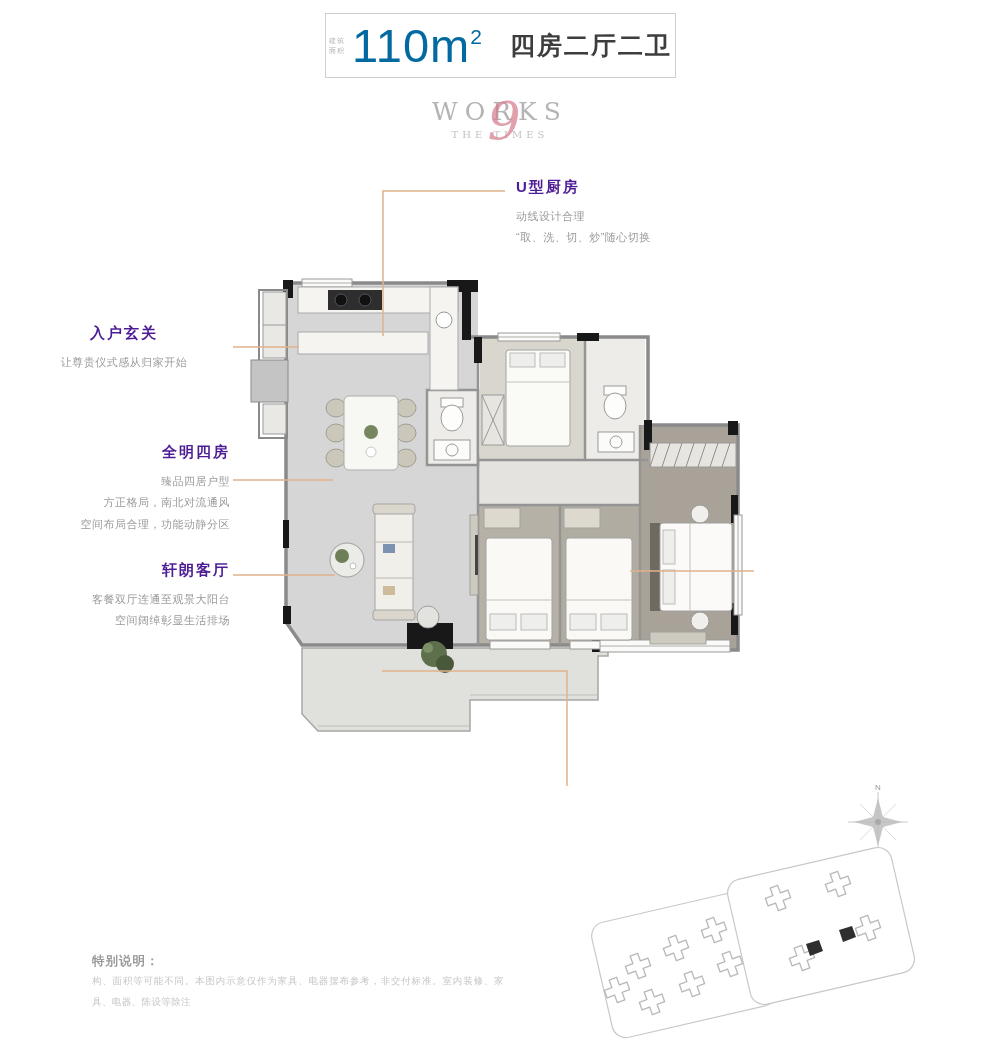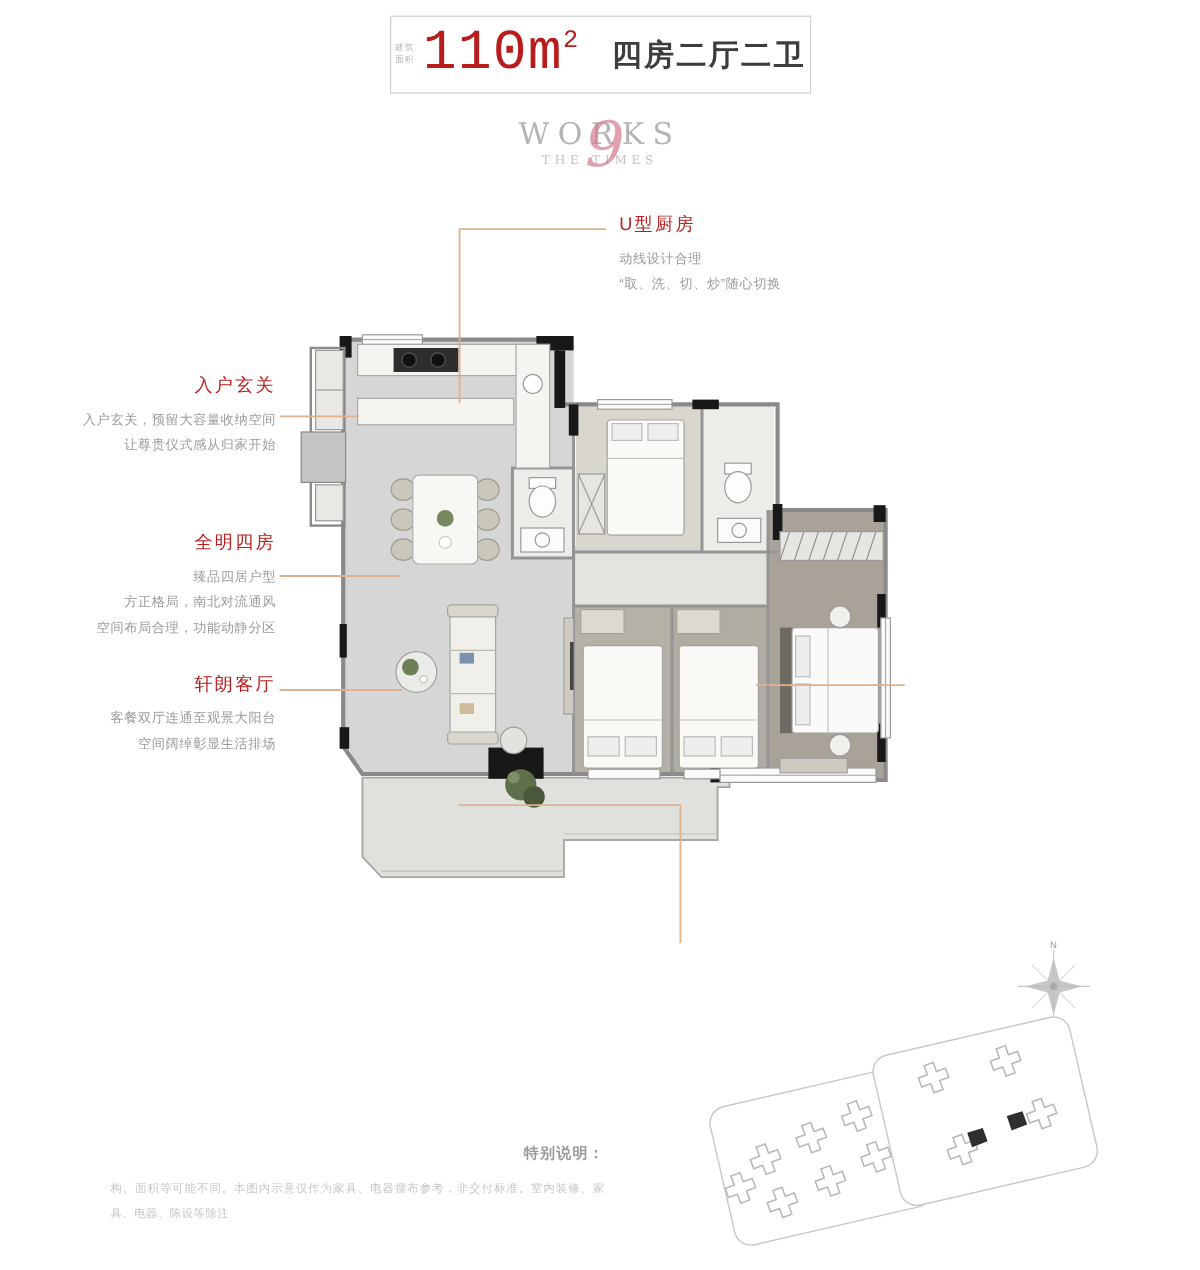--- a/index.html
+++ b/index.html
@@ -3,38 +3,38 @@
 <meta charset="utf-8">
 <style>
   html,body{margin:0;padding:0;background:#fff;}
   .canvas{position:relative;width:1000px;height:1058px;background:#ffffff;overflow:hidden;
           font-family:"Liberation Sans",sans-serif;}
   
   .title-box{position:absolute;left:325px;top:13px;width:349px;height:63px;
              border:1px solid #cfcfcf;background:#fff;display:flex;align-items:center;
              justify-content:center;gap:7px;}
   .area-mini{font-size:7px;color:#b3b3b3;line-height:1.35;text-align:center;letter-spacing:1px;}
-  .area-big{font-family:Liberation Mono, monospace;font-size:47px;color:#b91c1c;line-height:1;letter-spacing:1px;}
+  .area-big{font-family:Liberation Sans, sans-serif;font-size:47px;color:#0369a1;line-height:1;letter-spacing:1px;}
   .area-big sup{font-size:21px;vertical-align:18px;}
   .layout-text{font-size:25px;font-weight:700;color:#3d3d3d;letter-spacing:2px;margin-left:20px;}
   
   .logo{position:absolute;left:400px;top:97px;width:200px;text-align:center;}
   .logo-works{font-family:"DejaVu Serif",serif;font-size:25px;letter-spacing:7px;color:#b4b4b4;}
   .logo-times{font-family:"DejaVu Serif",serif;font-size:10px;letter-spacing:4px;color:#c2c2c2;margin-top:3px;}
   .logo-mark{position:absolute;left:50%;top:-6px;transform:translateX(-38%);
              font-family:"DejaVu Serif",serif;font-style:italic;font-size:52px;
              color:#d4798a;opacity:.7;}
   
   .ann{position:absolute;}
-  .ann .t{font-size:15px;font-weight:400;color:#b91c1c;letter-spacing:2px;margin-bottom:9px;}
+  .ann .t{font-size:15px;font-weight:700;color:#4c1d95;letter-spacing:2px;margin-bottom:9px;}
   .ann .l{font-size:11px;color:#9b9b9b;line-height:1.95;letter-spacing:.5px;white-space:nowrap;}
   .ann.right{text-align:right;}
   
   .note{position:absolute;left:92px;top:953px;width:412px;}
-  .note .t{font-size:12.5px;font-weight:700;color:#9a9a9a;letter-spacing:1px;margin-bottom:10px;text-align:right;}
+  .note .t{font-size:12.5px;font-weight:700;color:#9a9a9a;letter-spacing:1px;}
   .note .l{font-size:9.5px;color:#c6c6c6;line-height:2.25;letter-spacing:.4px;text-align:justify;}
   svg{position:absolute;left:0;top:0;}
 </style>
 </head>
 <body>
 
 <div class="canvas">
 
   <svg width="1000" height="1058" viewBox="0 0 1000 1058">
 
@@ -277,23 +277,22 @@
     <div class="logo-works">WORKS</div>
     <div class="logo-times">THE TIMES</div>
   </div>
 
   <div class="ann" style="left:516px;top:178px;">
     <div class="t">U型厨房</div>
     <div class="l">动线设计合理</div>
     <div class="l">“取、洗、切、炒”随心切换</div>
   </div>
 
-  <div class="ann right" style="left:18px;top:312px;width:212px;">
+  <div class="ann right" style="left:18px;top:324px;width:212px;text-align:center;">
     <div class="t">入户玄关</div>
-    <div class="l">入户玄关，预留大容量收纳空间</div>
     <div class="l">让尊贵仪式感从归家开始</div>
   </div>
 
   <div class="ann right" style="left:18px;top:443px;width:212px;">
     <div class="t">全明四房</div>
     <div class="l">臻品四居户型</div>
     <div class="l">方正格局，南北对流通风</div>
     <div class="l">空间布局合理，功能动静分区</div>
   </div>
 

